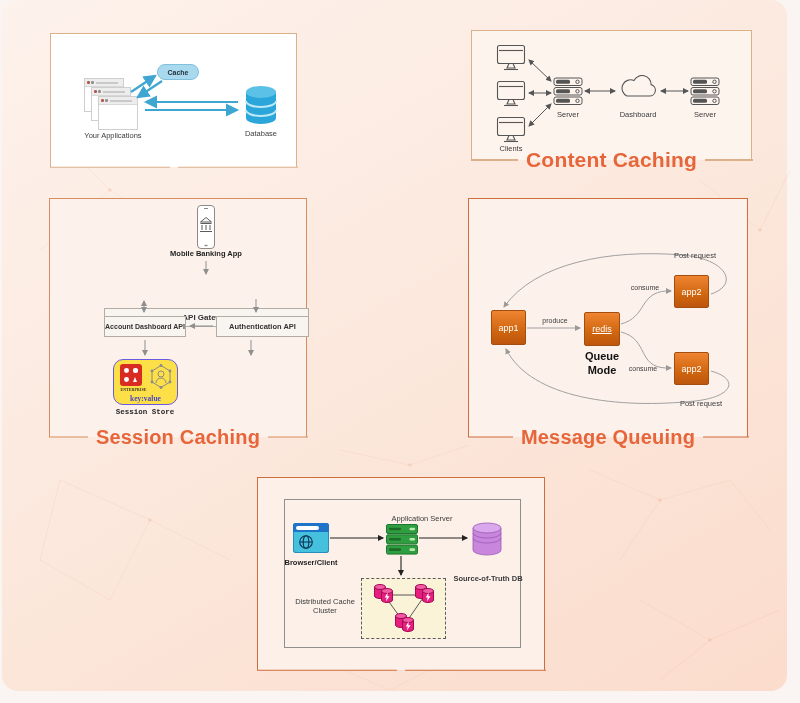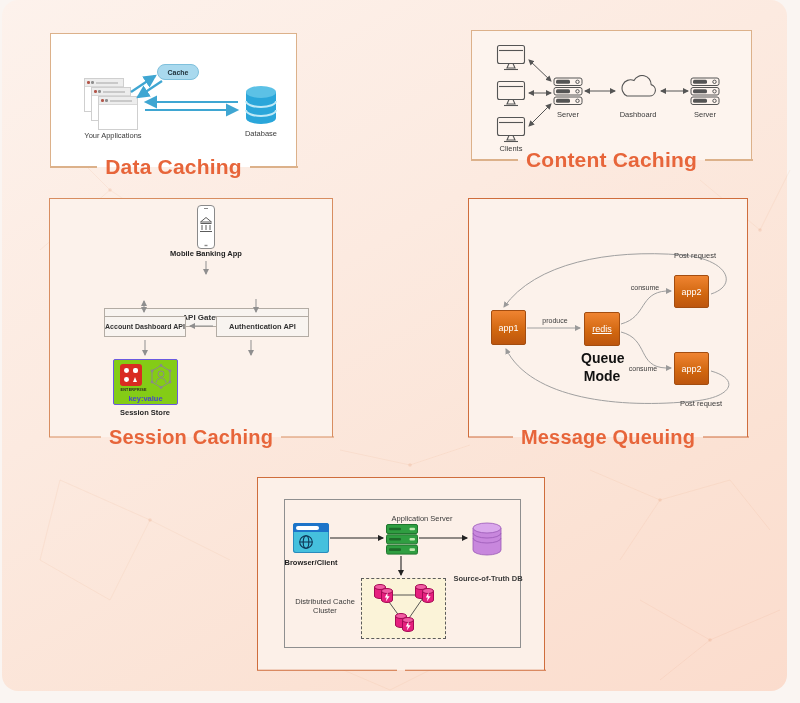--- a/index.html
+++ b/index.html
@@ -4,21 +4,21 @@
 <style>
   html,body{margin:0;padding:0;background:#faf5f2;font-family:"Liberation Sans",sans-serif;}
   .canvas{position:relative;width:800px;height:703px;overflow:hidden;}
   .card{position:absolute;left:2px;top:0;right:13px;bottom:12px;border-radius:16px;
         background:linear-gradient(150deg,#fdf2ec 0%,#fcEAe0 40%,#fbe2d4 75%,#fbdccd 100%);}
   .bg-net{position:absolute;left:0;top:0;}
   
   .panel{position:absolute;box-sizing:border-box;border:1.5px solid var(--bc);border-bottom:none;}
   .p1{--bc:#dcb18a;left:50px;top:33px;width:247px;height:134px;background:#ffffff;}
   .p2{--bc:#dcb18a;left:471px;top:30px;width:281px;height:130px;background:#fdf4ee;}
-  .p3{--bc:#d88d60;left:49px;top:198px;width:284px;height:239px;background:#fcf2eb;}
+  .p3{--bc:#d88d60;left:49px;top:198px;width:258px;height:239px;background:#fcf2eb;}
   .p4{--bc:#cf6d3c;left:468px;top:198px;width:280px;height:239px;background:#fcf2eb;}
   .p5{--bc:#cf6d3c;left:257px;top:477px;width:288px;height:193px;background:#fcf0e8;}
   .panel-footer{position:absolute;left:-1.5px;right:-1.5px;bottom:0;transform:translateY(50%);
                 display:flex;align-items:center;gap:8px;}
   .panel-footer .rule{flex:1;height:1.5px;background:var(--bc);}
   .panel-title{margin:0;font-weight:700;color:#e7653a;white-space:nowrap;font-size:20px;letter-spacing:.2px;}
   .p1 .panel-title,.p2 .panel-title{font-size:21px;}
   
   .lbl{position:absolute;font-size:7.5px;color:#3b3b3b;text-align:center;line-height:1.25;}
   .lbl.b{font-weight:700;color:#1f1f1f;}
@@ -29,21 +29,21 @@
   .winbar{height:7px;background:#ededed;border-bottom:1px solid #d8d8d8;position:relative;}
   .winbar:before{content:"";position:absolute;left:2px;top:2px;width:2.5px;height:2.5px;border-radius:50%;
                  background:#b3564a;box-shadow:4px 0 0 #8f8f8f;}
   .winbar:after{content:"";position:absolute;left:11px;top:2.5px;width:22px;height:2px;background:#c9c9c9;}
   .cache-pill{position:absolute;left:106px;top:30px;width:40px;height:14px;border-radius:8px;
               background:#a9d9ee;border:1px solid #7fc0dc;display:flex;align-items:center;justify-content:center;
               font-size:7px;font-weight:700;color:#20323c;}
   
   .sbox{position:absolute;box-sizing:border-box;background:#f8f4f0;border:1px solid #b3aca4;
         display:flex;align-items:center;justify-content:center;font-size:7.5px;font-weight:600;color:#333;text-align:center;}
-  .store{position:absolute;box-sizing:border-box;background:#84cc16;border-radius:2px;}
+  .store{position:absolute;box-sizing:border-box;background:#fde047;border-radius:10px;font-family:Liberation Serif, serif;}
   .store.sess{border:1.5px solid #6a5ae0;}
   .store.idp{border:1px solid #b3aca4;}
   .redis-logo{position:absolute;background:#d92b21;border-radius:3px;}
   .redis-logo i{position:absolute;background:#fff;}
   .redis-logo .c1{left:18%;top:18%;width:22%;height:22%;border-radius:50%;}
   .redis-logo .c2{left:58%;top:18%;width:22%;height:22%;border-radius:2px;}
   .redis-logo .c3{left:18%;top:58%;width:22%;height:22%;border-radius:50%;}
   .redis-logo .c4{left:58%;top:58%;width:0;height:0;background:transparent;
                   border-left:2.8px solid transparent;border-right:2.8px solid transparent;border-bottom:5px solid #fff;}
   .ent{position:absolute;font-size:6px;transform:scale(.62);transform-origin:center;font-weight:700;
@@ -121,21 +121,20 @@
       <g stroke="#3fa6d2" stroke-width="2.2">
         <line x1="80" y1="58" x2="104" y2="42" marker-end="url(#mBlue)"></line>
         <line x1="111" y1="47" x2="87" y2="63" marker-end="url(#mBlue)"></line>
         <line x1="187" y1="68" x2="95" y2="68" marker-end="url(#mBlue)"></line>
         <line x1="94" y1="76" x2="186" y2="76" marker-end="url(#mBlue)"></line>
       </g>
     </svg>
 
     <div class="panel-footer">
       <i class="rule"></i>
-      <h2 class="panel-title">Data Caching</h2>
       <i class="rule"></i>
     </div>
   </section>
 
   <section class="panel p2">
 
     <svg style="position:absolute;left:24px;top:13px;" width="30" height="28">
       <g stroke="#555" fill="none" stroke-width="1.1">
         <rect x="1.5" y="1.5" width="27" height="18" rx="2"></rect>
           <line x1="3" y1="6.5" x2="27" y2="6.5"></line>
@@ -265,21 +264,21 @@
             <circle cx="22" cy="19" r="1.4"></circle>
           <circle cx="13" cy="24.5" r="1.4"></circle>
             <circle cx="4" cy="19" r="1.4"></circle>
             <circle cx="4" cy="8" r="1.4"></circle>
         </g>
         <circle cx="13" cy="11" r="3" stroke="#8a8a8a" fill="none" stroke-width="1"></circle>
         <path d="M8,20 a5,5 0 0 1 10,0" stroke="#8a8a8a" fill="none" stroke-width="1"></path>
       </svg>
       <div class="lbl blue" style="left:0;right:0;top:34px;">key:value</div>
     </div>
-    <div class="lbl b" style="left:55px;top:209px;width:80px;">Session Store</div>
+    <div class="lbl b" style="left:55px;top:209px;width:80px;font-family:Liberation Mono, monospace;">Session Store</div>
 
 
     <svg class="arrowlayer" width="284" height="239">
       <defs>
         <marker id="mG2" markerWidth="7" markerHeight="7" refX="5" refY="3" orient="auto-start-reverse">
           <path d="M0,0 L6,3 L0,6 z" fill="#8f8f8f"></path>
         </marker>
       </defs>
       <g stroke="#8f8f8f" stroke-width="1">
         <line x1="156" y1="62" x2="156" y2="75" marker-end="url(#mG2)"></line>
@@ -325,21 +324,21 @@
     </div>
     <div class="obox" style="left:205px;top:153px;height:33px;">
       <span>app2</span>
     </div>
 
     <div class="lbl" style="left:66px;top:118px;width:40px;font-size:7px;">produce</div>
     <div class="lbl" style="left:155px;top:85px;width:42px;font-size:7px;">consume</div>
     <div class="lbl" style="left:153px;top:166px;width:42px;font-size:7px;">consume</div>
     <div class="lbl" style="left:196px;top:52px;width:60px;font-size:7.5px;">Post request</div>
     <div class="lbl" style="left:202px;top:200px;width:60px;font-size:7.5px;">Post request</div>
-    <div class="lbl" style="left:112px;top:151px;width:42px;font-size:14px;font-weight:600;color:#111;">Queue Mode</div>
+    <div class="lbl" style="left:112px;top:151px;width:42px;font-size:11px;font-weight:600;color:#111;">Queue Mode</div>
 
     <div class="panel-footer">
       <i class="rule"></i>
       <h2 class="panel-title">Message Queuing</h2>
       <i class="rule"></i>
     </div>
   </section>
 
   <section class="panel p5">
     <div class="innerbox"></div>

